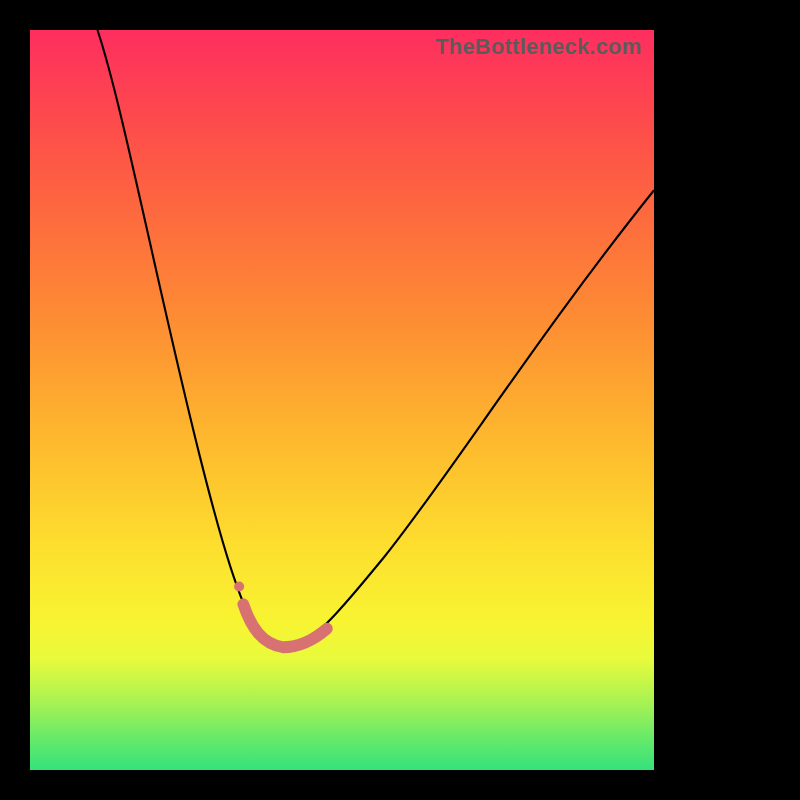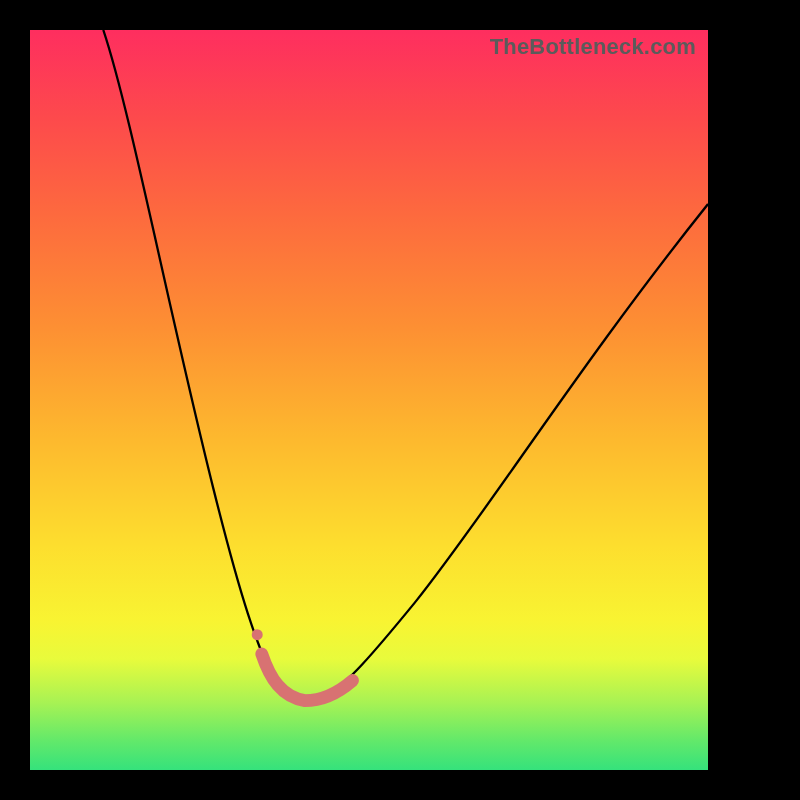--- a/index.html
+++ b/index.html
@@ -1,17 +1,17 @@
 <!DOCTYPE html>
 <html><head>
 <meta charset="utf-8">
 <style>
   html,body{margin:0;padding:0;width:800px;height:800px;background:#fff;overflow:hidden}
   .frame{position:absolute;inset:0;background:#000}
-  .plot{position:absolute;left:30px;top:30px;width:678px;height:740px;overflow:hidden}
+  .plot{position:absolute;left:30px;top:30px;width:624px;height:740px;overflow:hidden}
   .grad{position:absolute;inset:0;
     background:linear-gradient(to top,
       #35e27c 0%,
       #63e96a 4%,
       #a6f254 9%,
       #e8fb3c 15%,
       #f8f432 20%,
       #fddf2e 30%,
       #fdb82e 45%,
       #fd8f33 60%,

